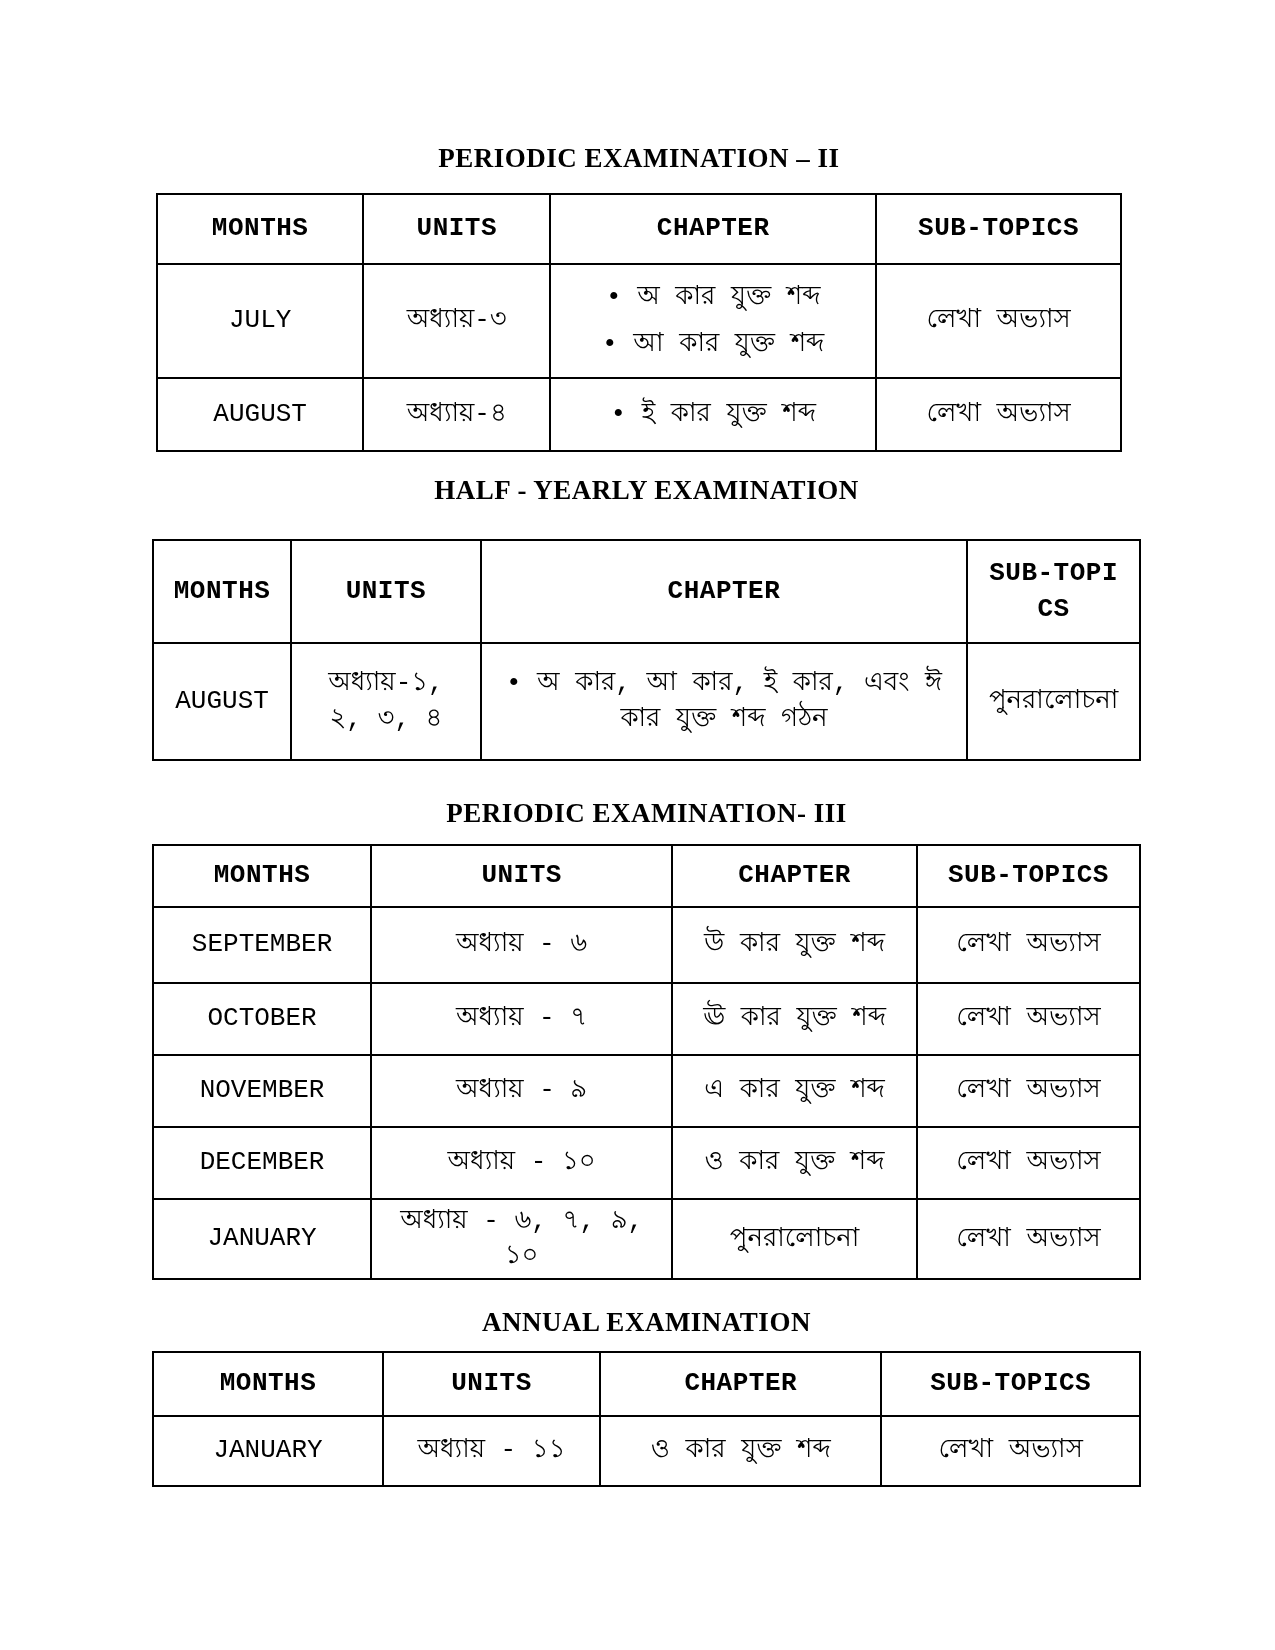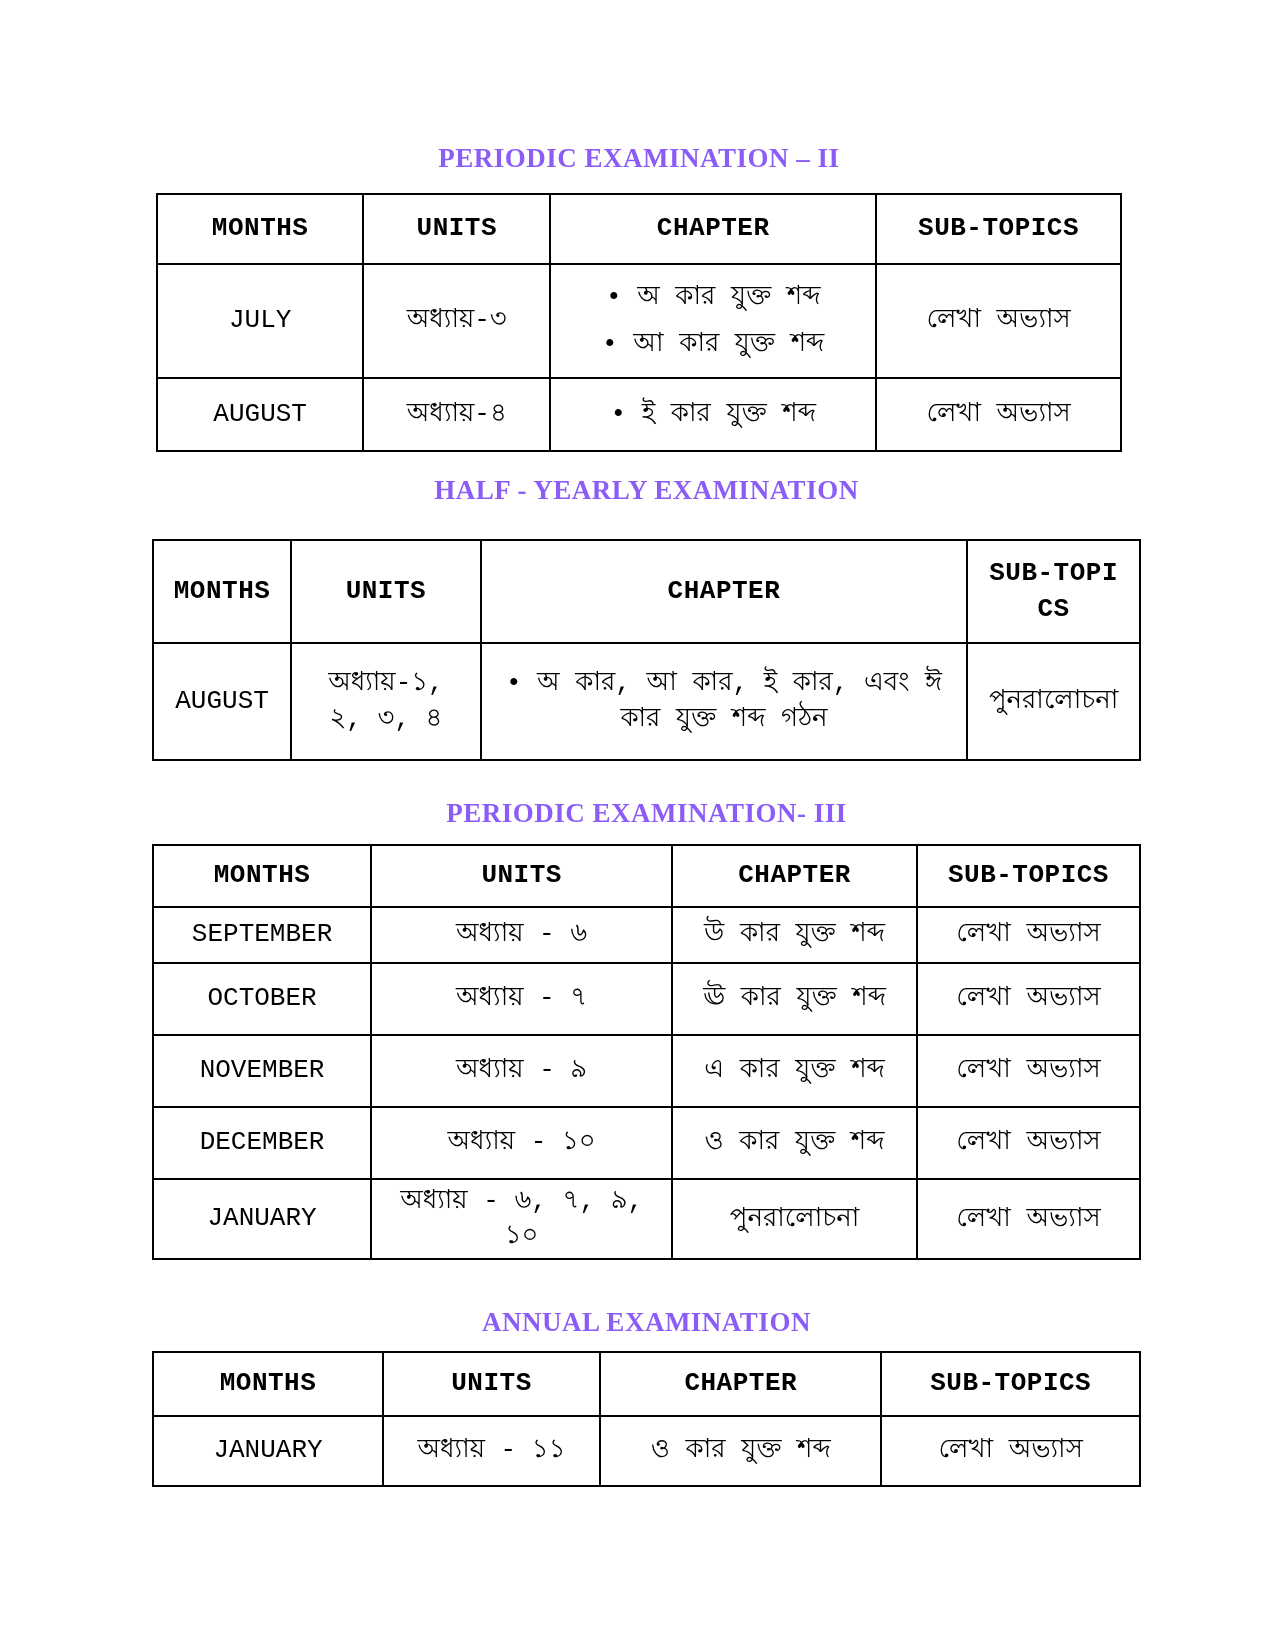--- a/index.html
+++ b/index.html
@@ -14,21 +14,21 @@
     background: #ffffff;
     color: #000000;
     font-family: "Liberation Serif", "DejaVu Serif", serif;
   }
   .sec-title {
     position: absolute;
     text-align: center;
     font-weight: bold;
     font-size: 27px;
     letter-spacing: 0.5px;
-    color: #8b5cf6;
+    color: #000000;
     white-space: nowrap;
   }
   table.sched {
     position: absolute;
     border-collapse: collapse;
     table-layout: fixed;
     background: #ffffff;
   }
   table.sched th, table.sched td {
     border: 2px solid #000000;
@@ -137,21 +137,21 @@
         <col style="width:24.8%">
         <col style="width:22.6%">
     </colgroup>
     <tbody>
         <tr style="height:62px;">
       <th>MONTHS</th>
       <th>UNITS</th>
       <th>CHAPTER</th>
       <th>SUB-TOPICS</th>
     </tr>
-    <tr style="height:56px;">
+    <tr style="height:76px;">
       <td class="month-cell">SEPTEMBER</td>
       <td class="bn-cell">অধ্যায় - ৬</td>
       <td class="bn-cell">
         <span class="ch-line">উ কার যুক্ত শব্দ</span>
       </td>
       <td class="bn-cell">লেখা অভ্যাস</td>
     </tr>
     <tr style="height:72px;">
       <td class="month-cell">OCTOBER</td>
       <td class="bn-cell">অধ্যায় - ৭</td>

